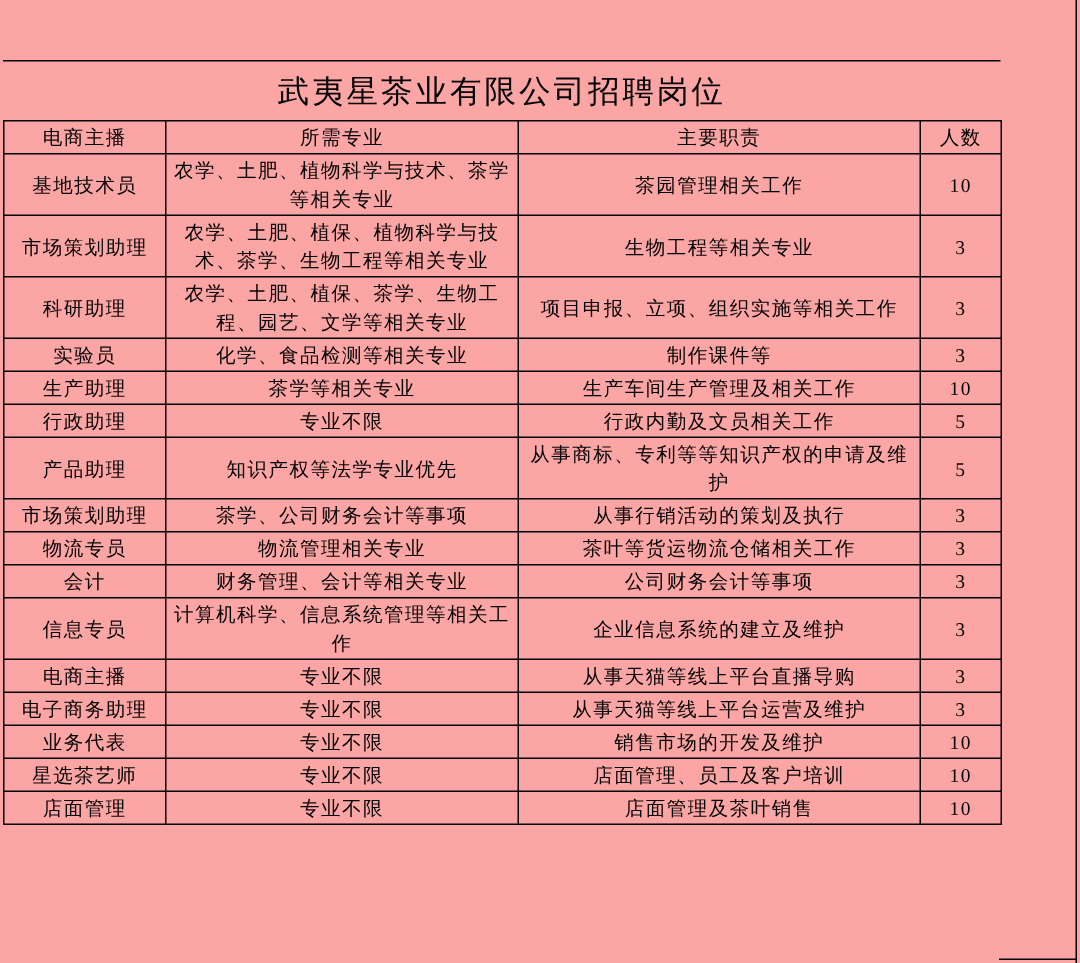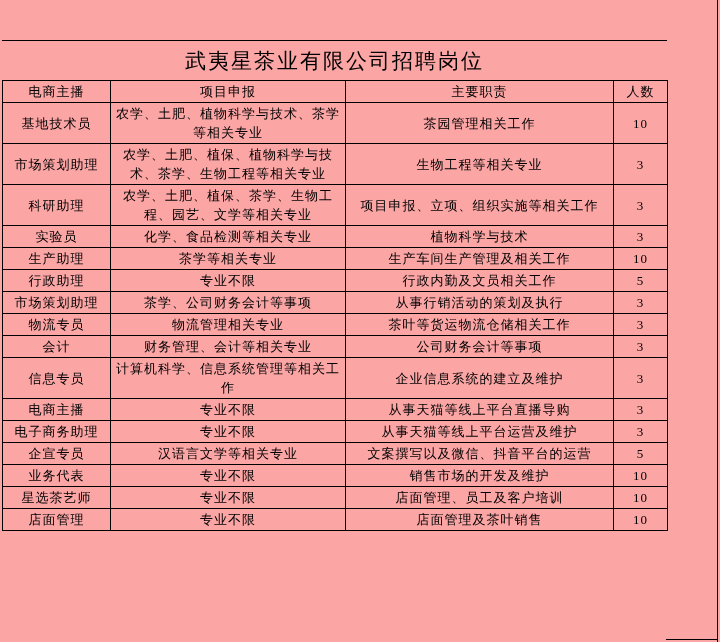--- a/index.html
+++ b/index.html
@@ -88,21 +88,21 @@
     <table class="recruit">
       <colgroup>
         <col class="c-position">
         <col class="c-major">
         <col class="c-duty">
         <col class="c-count">
       </colgroup>
       <thead>
         <tr>
           <th>电商主播</th>
-          <th>项目申报</th>
+          <th>所需专业</th>
           <th>主要职责</th>
           <th>人数</th>
         </tr>
       </thead>
       <tbody id="rows-body">
           <tr>
     <td class="position-cell">基地技术员</td>
     <td class="major-cell">农学、土肥、植物科学与技术、茶学等相关专业</td>
     <td class="duty-cell">茶园管理相关工作</td>
     <td class="count-cell">10</td>
@@ -115,36 +115,42 @@
   </tr>
           <tr>
     <td class="position-cell">科研助理</td>
     <td class="major-cell">农学、土肥、植保、茶学、生物工程、园艺、文学等相关专业</td>
     <td class="duty-cell">项目申报、立项、组织实施等相关工作</td>
     <td class="count-cell">3</td>
   </tr>
           <tr>
     <td class="position-cell">实验员</td>
     <td class="major-cell">化学、食品检测等相关专业</td>
-    <td class="duty-cell">植物科学与技术</td>
+    <td class="duty-cell">制作课件等</td>
     <td class="count-cell">3</td>
   </tr>
           <tr>
     <td class="position-cell">生产助理</td>
     <td class="major-cell">茶学等相关专业</td>
     <td class="duty-cell">生产车间生产管理及相关工作</td>
     <td class="count-cell">10</td>
   </tr>
           <tr>
     <td class="position-cell">行政助理</td>
     <td class="major-cell">专业不限</td>
     <td class="duty-cell">行政内勤及文员相关工作</td>
     <td class="count-cell">5</td>
   </tr>
           <tr>
+    <td class="position-cell">产品助理</td>
+    <td class="major-cell">知识产权等法学专业优先</td>
+    <td class="duty-cell">从事商标、专利等等知识产权的申请及维护</td>
+    <td class="count-cell">5</td>
+  </tr>
+          <tr>
     <td class="position-cell">市场策划助理</td>
     <td class="major-cell">茶学、公司财务会计等事项</td>
     <td class="duty-cell">从事行销活动的策划及执行</td>
     <td class="count-cell">3</td>
   </tr>
           <tr>
     <td class="position-cell">物流专员</td>
     <td class="major-cell">物流管理相关专业</td>
     <td class="duty-cell">茶叶等货运物流仓储相关工作</td>
     <td class="count-cell">3</td>
@@ -165,26 +171,20 @@
     <td class="position-cell">电商主播</td>
     <td class="major-cell">专业不限</td>
     <td class="duty-cell">从事天猫等线上平台直播导购</td>
     <td class="count-cell">3</td>
   </tr>
           <tr>
     <td class="position-cell">电子商务助理</td>
     <td class="major-cell">专业不限</td>
     <td class="duty-cell">从事天猫等线上平台运营及维护</td>
     <td class="count-cell">3</td>
-  </tr>
-          <tr>
-    <td class="position-cell">企宣专员</td>
-    <td class="major-cell">汉语言文学等相关专业</td>
-    <td class="duty-cell">文案撰写以及微信、抖音平台的运营</td>
-    <td class="count-cell">5</td>
   </tr>
           <tr>
     <td class="position-cell">业务代表</td>
     <td class="major-cell">专业不限</td>
     <td class="duty-cell">销售市场的开发及维护</td>
     <td class="count-cell">10</td>
   </tr>
           <tr>
     <td class="position-cell">星选茶艺师</td>
     <td class="major-cell">专业不限</td>

